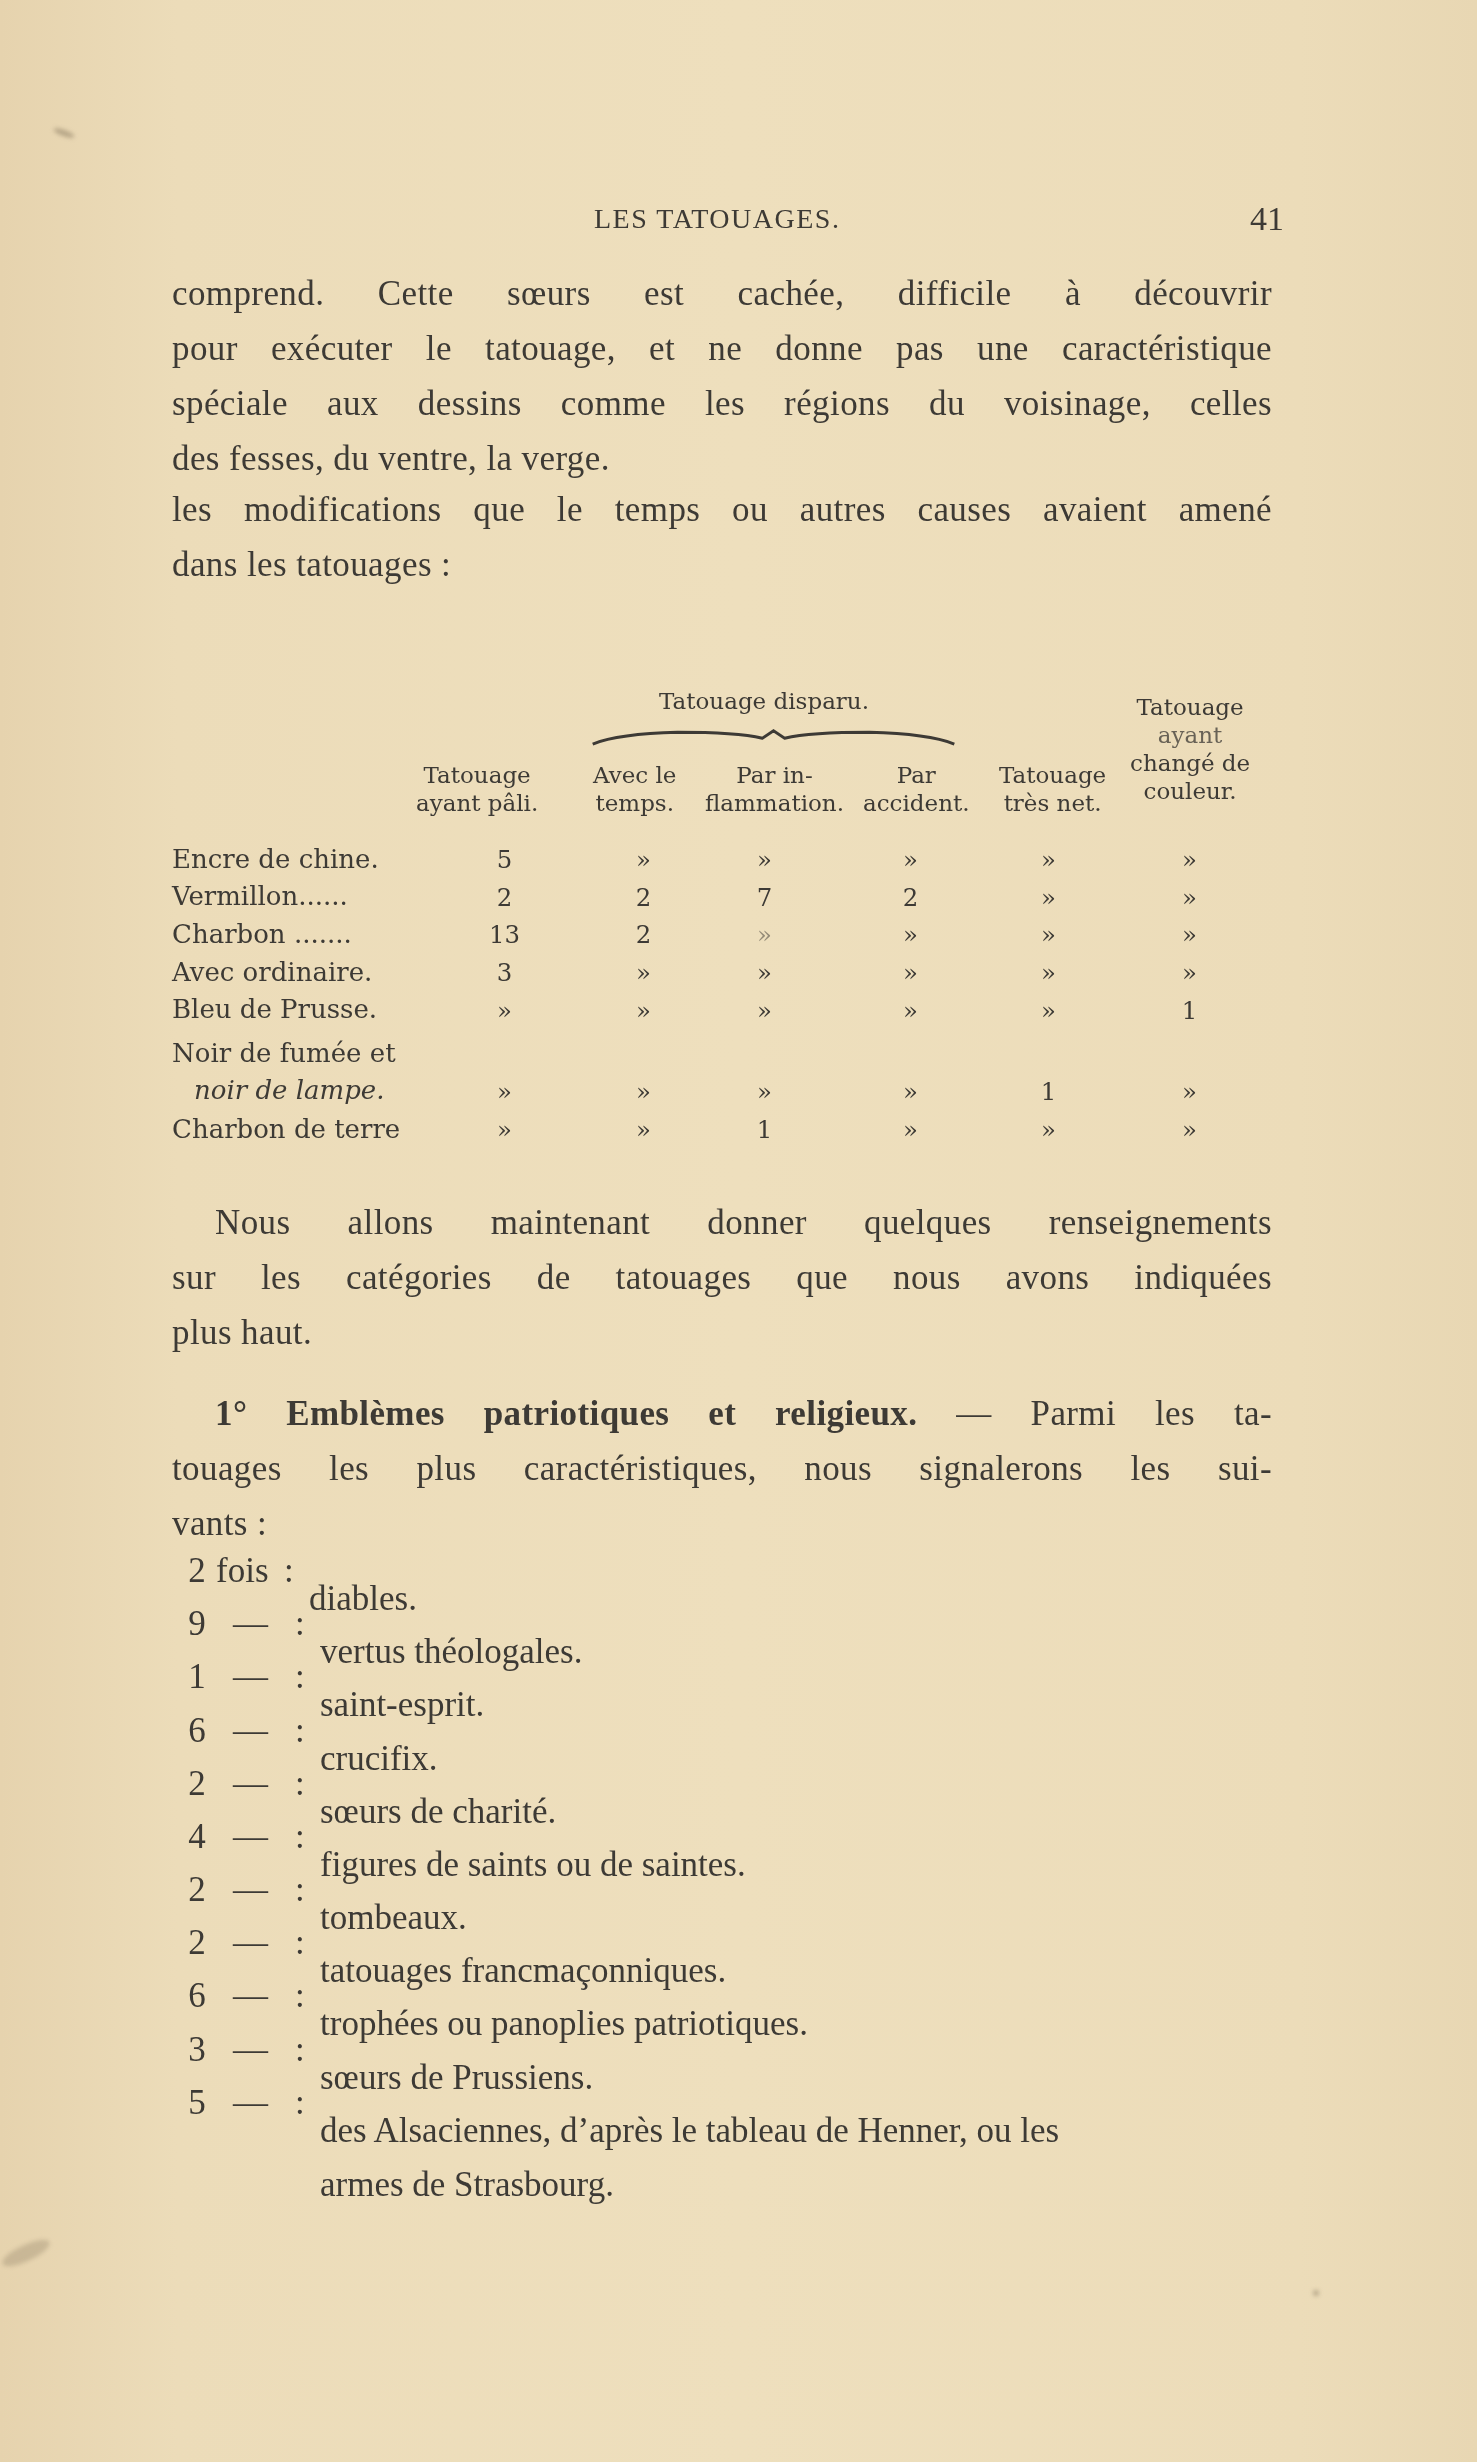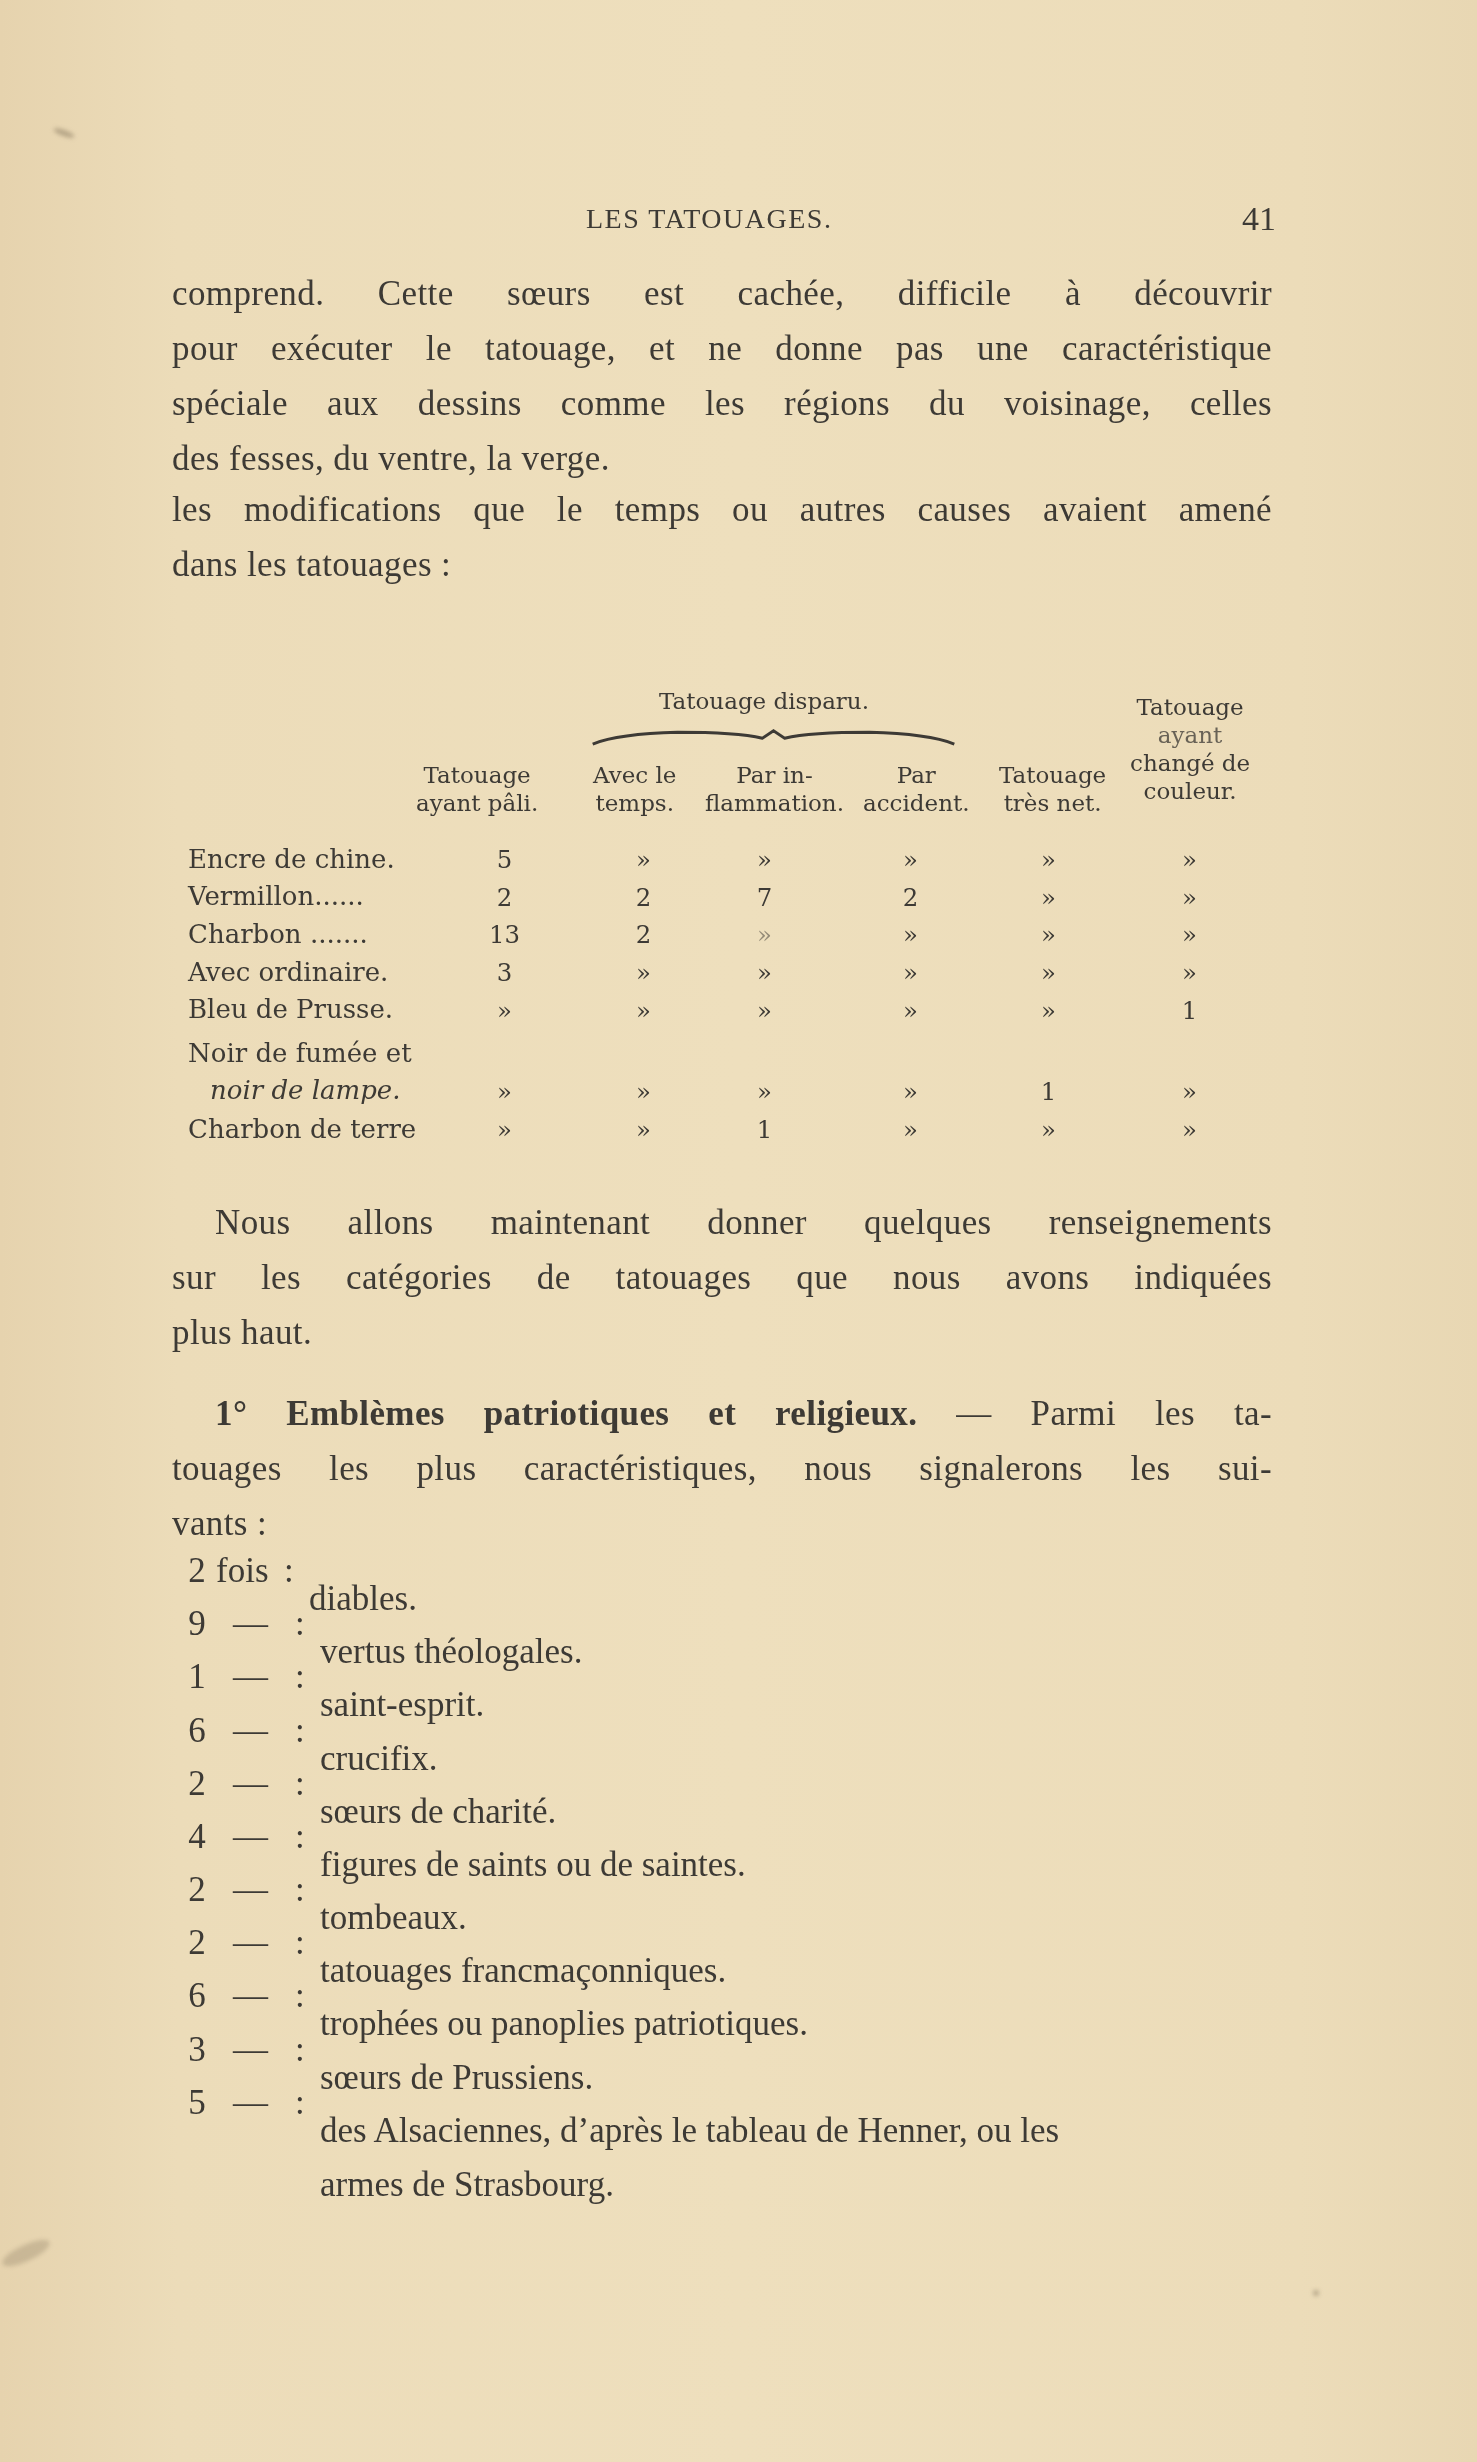--- a/index.html
+++ b/index.html
@@ -24,21 +24,21 @@
     }
     .page {
       position: absolute;
       left: 172px;
       top: 0;
       width: 1100px;
     }
     .running-head {
       position: absolute;
       top: 203px;
-      left: 4px;
+      left: 12px;
       width: 1100px;
       height: 44px;
     }
     .running-title {
       position: absolute;
       left: 410px;
       top: 0;
       font-size: 28px;
       letter-spacing: 1.5px;
       font-family: "Liberation Serif", serif;
@@ -90,21 +90,20 @@
       left: 417px;
       top: 38px;
       width: 369px;
       height: 22px;
     }
     .row-label {
       position: absolute;
       left: 0;
       white-space: nowrap;
       font-size: 26px;
-      margin-left: 16px;
     }
     .cell {
       position: absolute;
       width: 89px;
       text-align: center;
       font-size: 24.4px;
     }
 
     
     .list {

